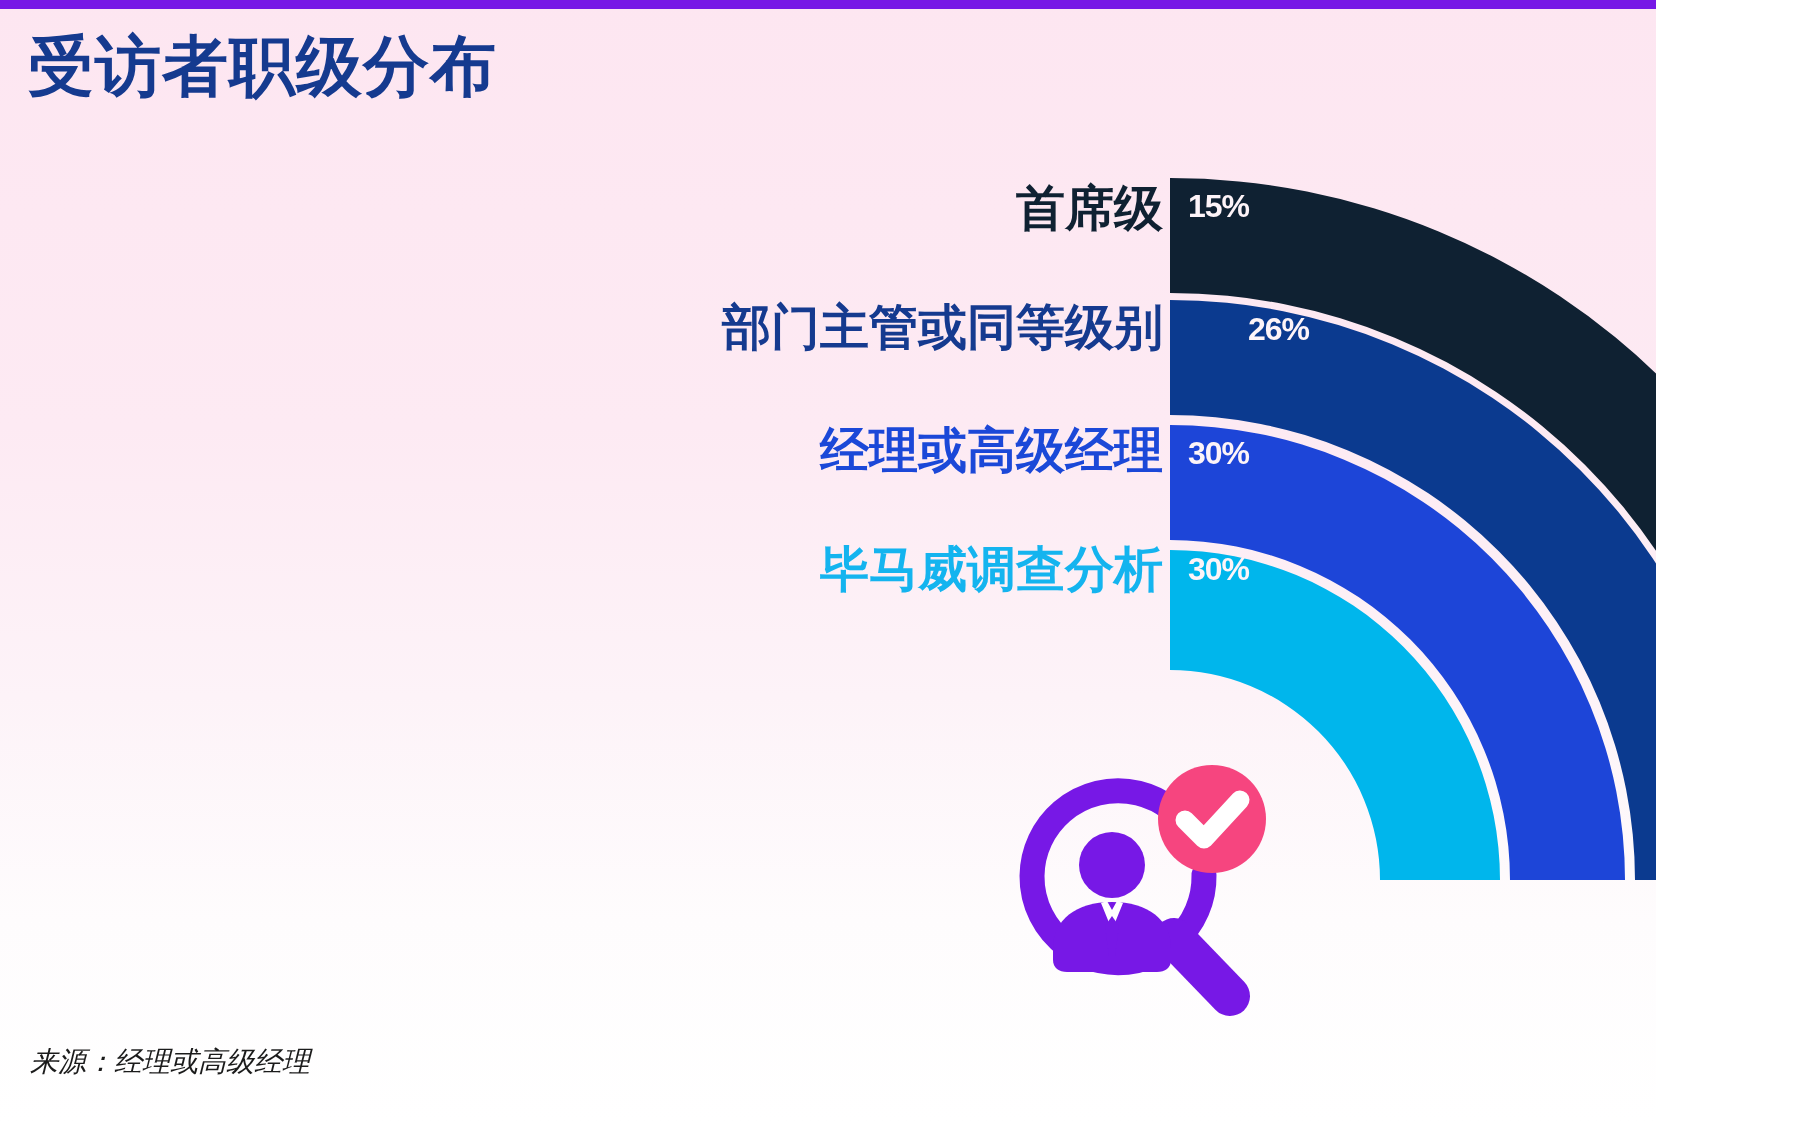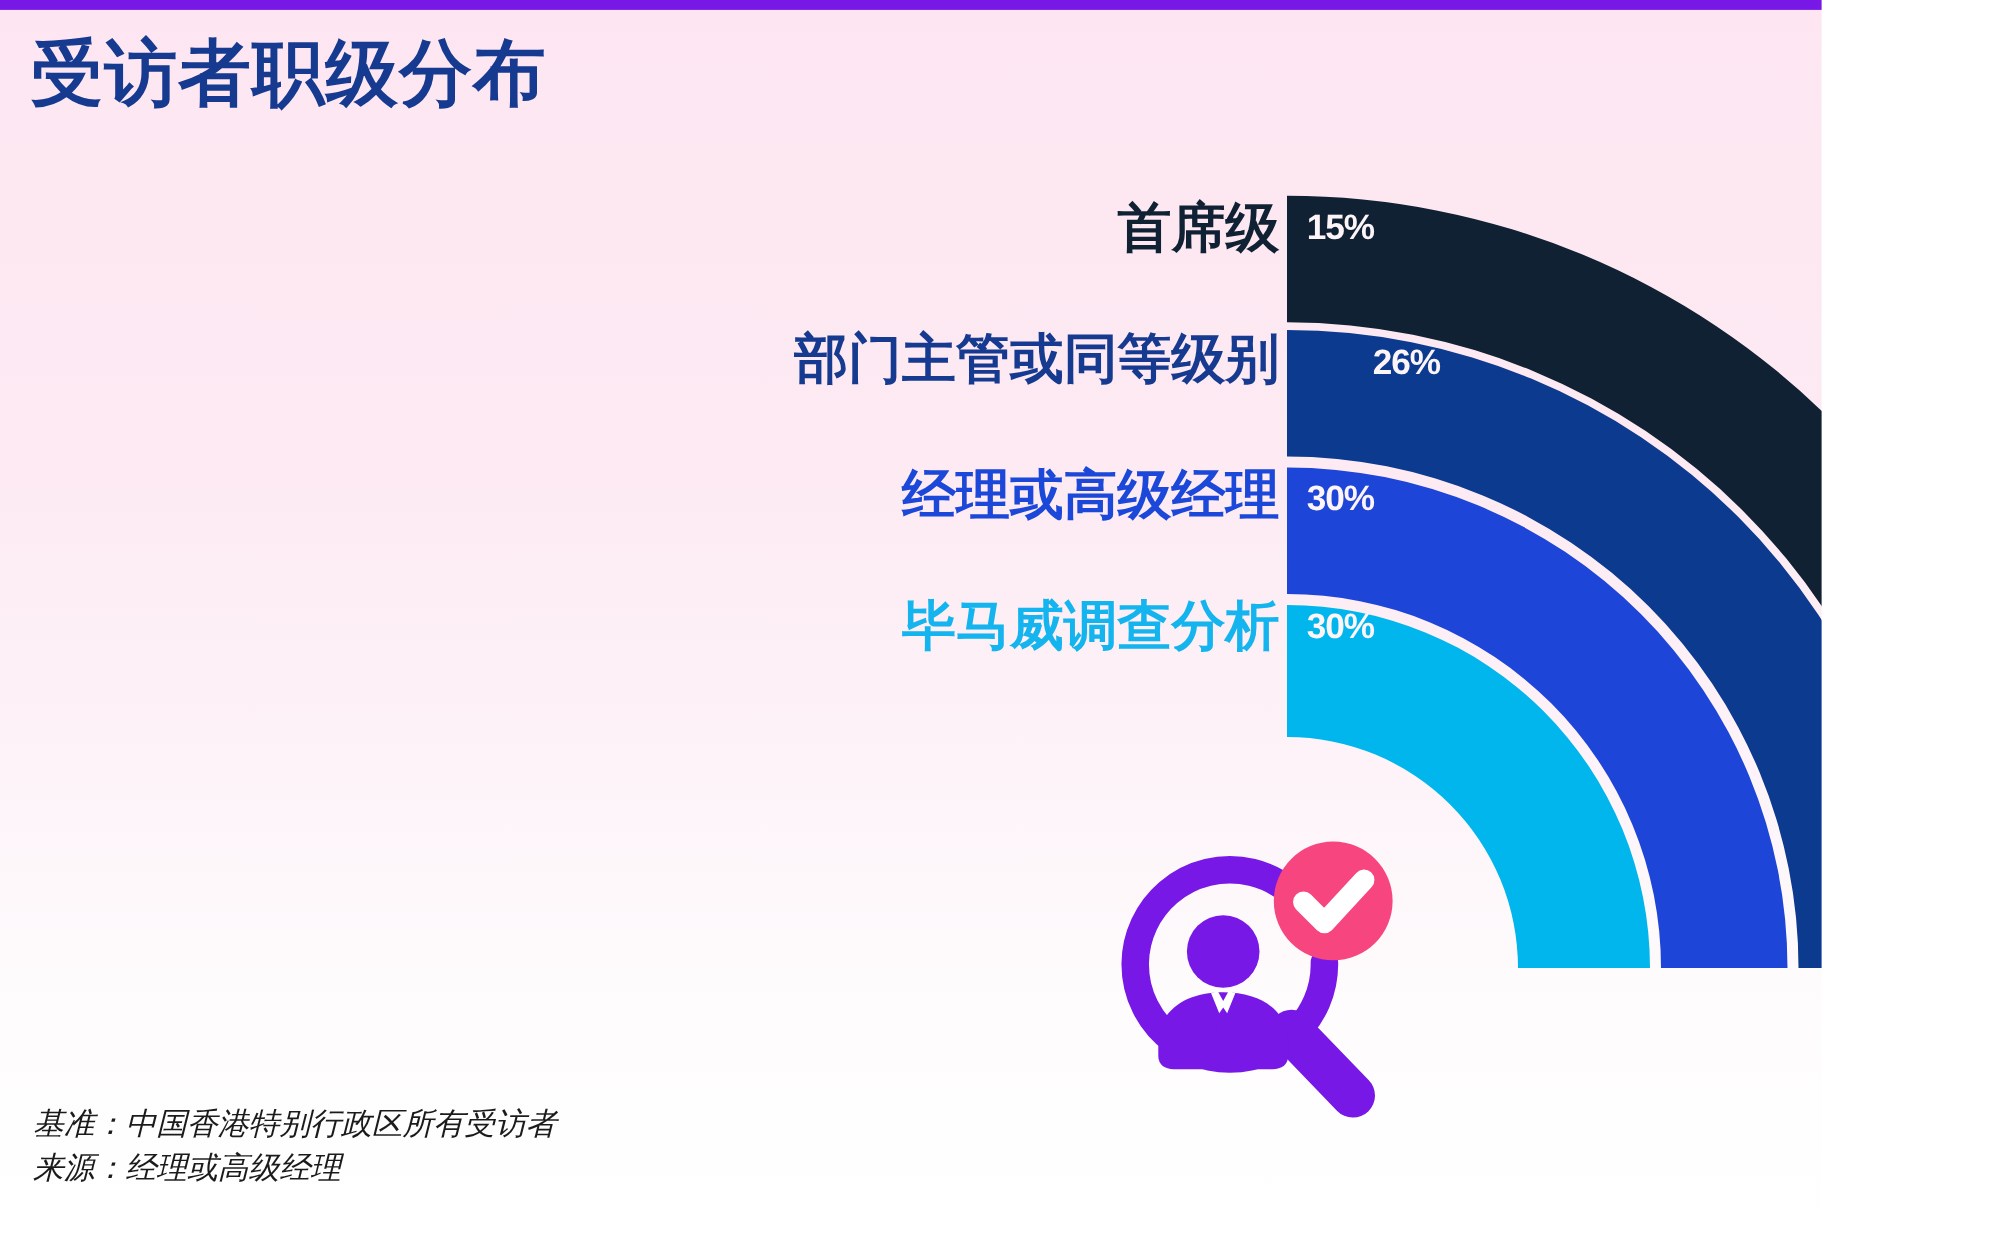--- a/index.html
+++ b/index.html
@@ -172,17 +172,16 @@
 
         <circle cx="204" cy="59" r="54" fill="#f6457f"></circle>
 
         <path fill="none" stroke="#ffffff" stroke-width="19" stroke-linecap="round" stroke-linejoin="round" d="M 177 60 L 196 79 L 232 40"></path>
       </svg>
     </div>
 
   </div>
 
   <div id="footer">
-    <div>基准：中国香港特别行政区所有受访者</div>
     <div>来源：经理或高级经理</div>
   </div>
 
 </div>
 
 </body></html>

